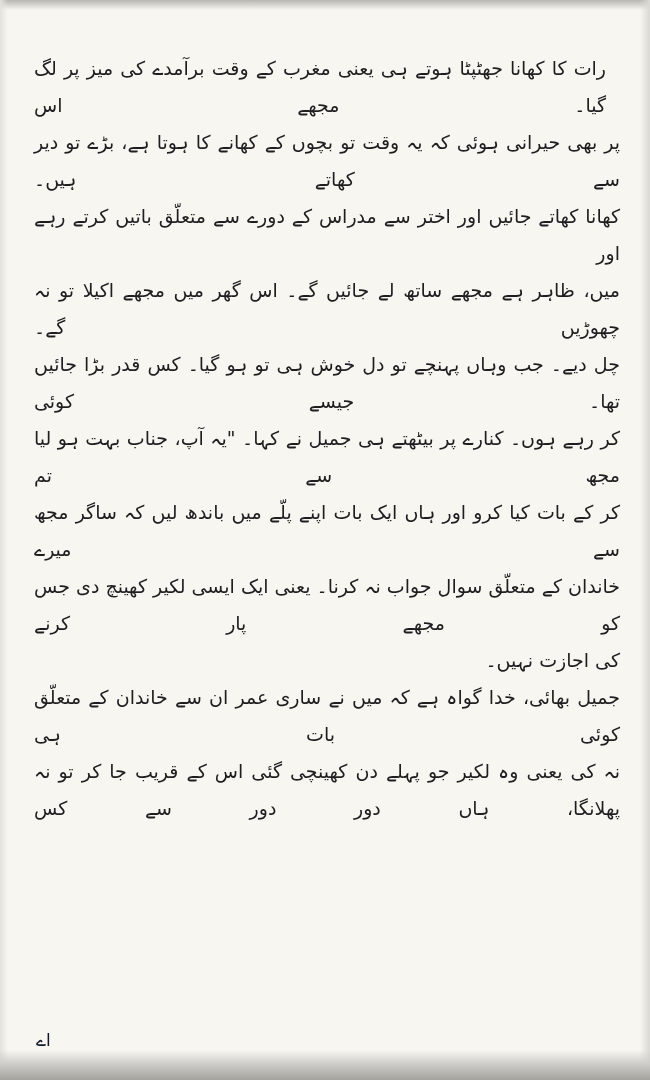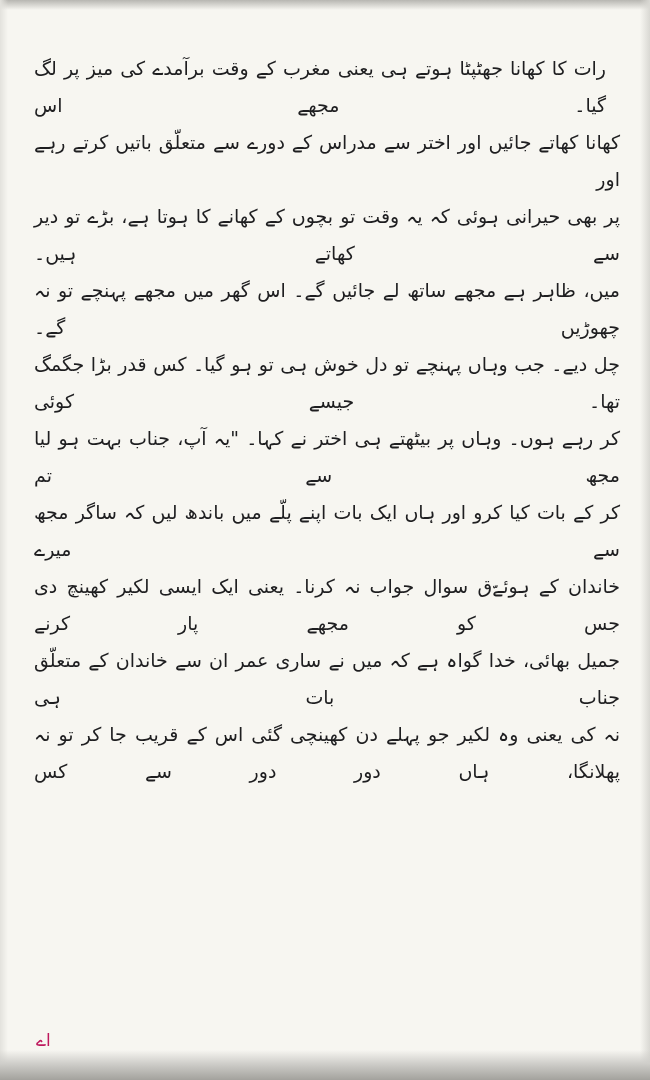--- a/index.html
+++ b/index.html
@@ -60,45 +60,46 @@
     text-align-last: right;
   }
   .para.first-para .line:first-child {
     padding-right: 14px; 
   }
   .page-number {
     position: absolute;
     left: 36px;
     bottom: 30px;
     direction: rtl;
-    color: #be185d;
+    color: #0f172a;
     font-size: 17px;
   }
 </style>
 </head>
 <body>
 
 <div class="scan-page">
   <div class="edge-top"></div>
   <div class="edge-right"></div>
   <div class="edge-left"></div>
 
   <div class="text-block">
       <div class="para first-para">
         <div class="line">رات کا کھانا جھٹپٹا ہوتے ہی یعنی مغرب کے وقت برآمدے کی میز پر لگ گیا۔ مجھے اس</div>
+        <div class="line">پر بھی حیرانی ہوئی کہ یہ وقت تو بچوں کے کھانے کا ہوتا ہے، بڑے تو دیر سے کھاتے ہیں۔</div>
         <div class="line">کھانا کھاتے جائیں اور اختر سے مدراس کے دورے سے متعلّق باتیں کرتے رہے اور</div>
-        <div class="line">پر بھی حیرانی ہوئی کہ یہ وقت تو بچوں کے کھانے کا ہوتا ہے، بڑے تو دیر سے کھاتے ہیں۔</div>
-        <div class="line">میں، ظاہر ہے مجھے ساتھ لے جائیں گے۔ اس گھر میں مجھے پہنچے تو نہ چھوڑیں گے۔</div>
-        <div class="line">چل دیے۔ جب وہاں پہنچے تو دل خوش ہی تو ہو گیا۔ کس قدر بڑا جگمگ تھا۔ جیسے کوئی</div>
-        <div class="line">کر رہے ہوں۔ وہاں پر بیٹھتے ہی اختر نے کہا۔ "یہ آپ، جناب بہت ہو لیا مجھ سے تم</div>
+        <div class="line">میں، ظاہر ہے مجھے ساتھ لے جائیں گے۔ اس گھر میں مجھے اکیلا تو نہ چھوڑیں گے۔</div>
+        <div class="line">چل دیے۔ جب وہاں پہنچے تو دل خوش ہی تو ہو گیا۔ کس قدر بڑا جائیں تھا۔ جیسے کوئی</div>
+        <div class="line">کر رہے ہوں۔ کنارے پر بیٹھتے ہی جمیل نے کہا۔ "یہ آپ، جناب بہت ہو لیا مجھ سے تم</div>
         <div class="line">کر کے بات کیا کرو اور ہاں ایک بات اپنے پلّے میں باندھ لیں کہ ساگر مجھ سے میرے</div>
-        <div class="line">خاندان کے ہوئےّق سوال جواب نہ کرنا۔ یعنی ایک ایسی لکیر کھینچ دی جس کو مجھے پار کرنے</div>
+        <div class="line">خاندان کے متعلّق سوال جواب نہ کرنا۔ یعنی ایک ایسی لکیر کھینچ دی جس کو مجھے پار کرنے</div>
+        <div class="line last">کی اجازت نہیں۔</div>
       </div>
       <div class="para">
-        <div class="line">جمیل بھائی، خدا گواہ ہے کہ میں نے ساری عمر ان سے خاندان کے متعلّق جناب بات ہی</div>
+        <div class="line">جمیل بھائی، خدا گواہ ہے کہ میں نے ساری عمر ان سے خاندان کے متعلّق کوئی بات ہی</div>
         <div class="line">نہ کی یعنی وہ لکیر جو پہلے دن کھینچی گئی اس کے قریب جا کر تو نہ پھلانگا، ہاں دور دور سے کس</div>
       </div>
     </div>
 
   <div class="page-number">اے</div>
 
   <div class="edge-bottom"></div>
 </div>
 
 </body></html>

